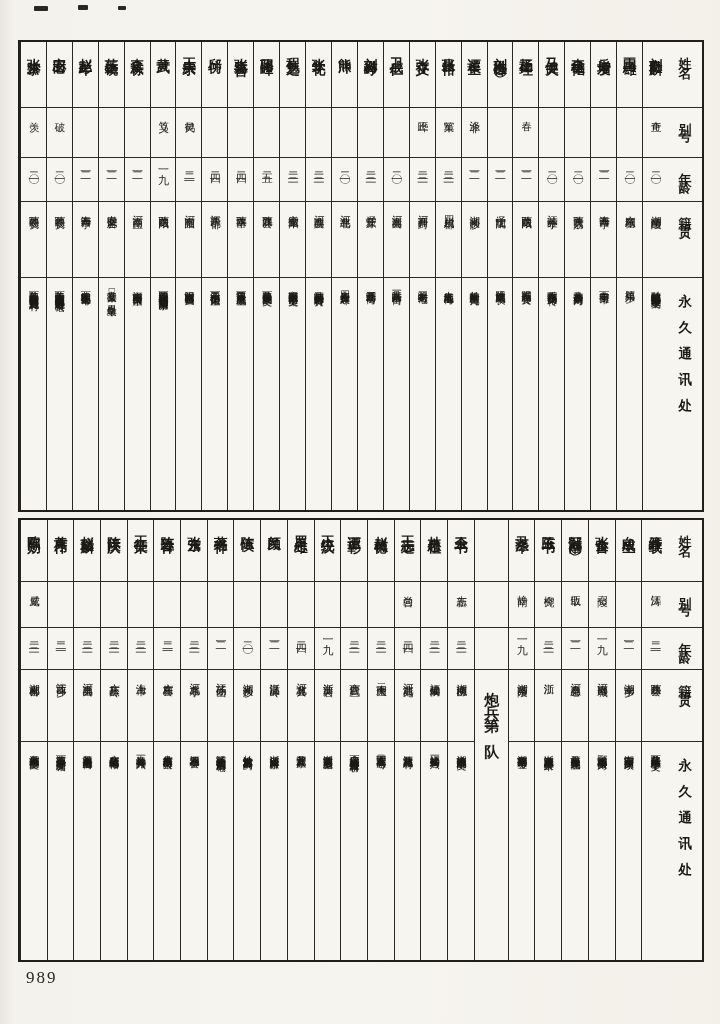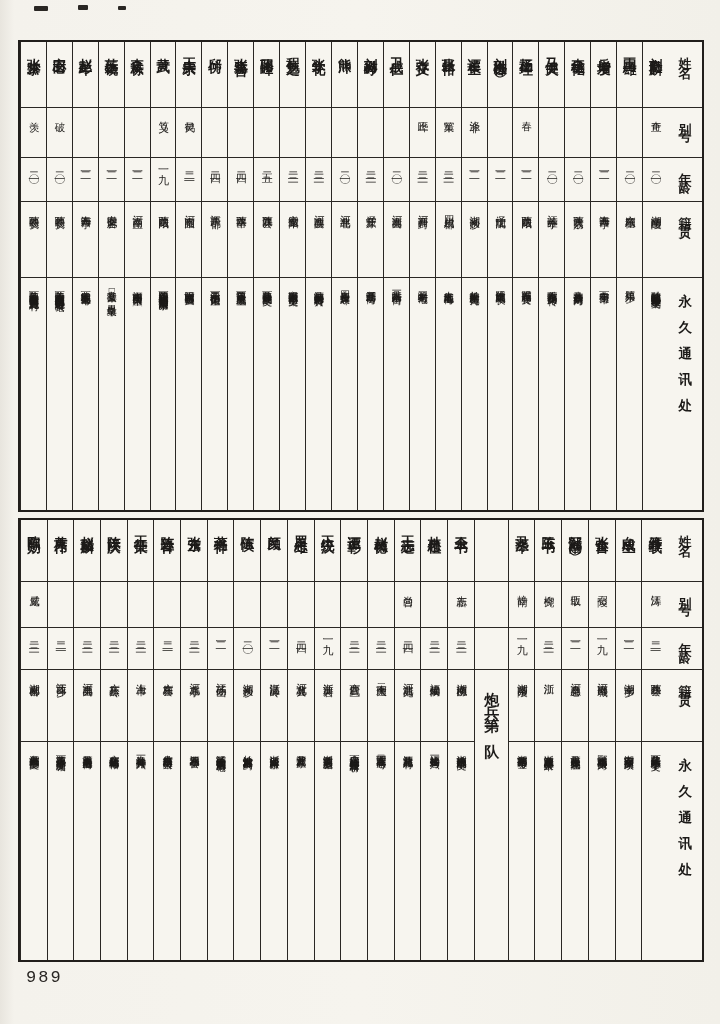--- a/index.html
+++ b/index.html
@@ -64,21 +64,21 @@
   .origin-t{font-size:10.5px;}
   .addr-t{font-size:10px;letter-spacing:0.5px;}
   .hdr-t{font-size:13px;font-weight:bold;}
   .hdr-sp2{letter-spacing:9px;}
   .hdr-sp2b{letter-spacing:7px;}
   .hdr-sp5{letter-spacing:26px;font-size:13.5px;}
   .divider-t{font-size:15px;font-weight:bold;letter-spacing:13px;}
   .page-number{
     position:absolute;left:26px;top:968px;
     font-size:17px;letter-spacing:2px;color:#2a2724;
-    font-family:Liberation Mono, monospace;
+    font-family:Liberation Serif, serif;
   }
 </style>
 </head>
 <body>
 
 <div class="paper"></div>
 
 <div class="scan-mark" style="left:34px;top:6px;width:14px;height:5px;"></div>
 <div class="scan-mark" style="left:78px;top:5px;width:10px;height:5px;"></div>
 <div class="scan-mark" style="left:118px;top:6px;width:8px;height:4px;"></div>

